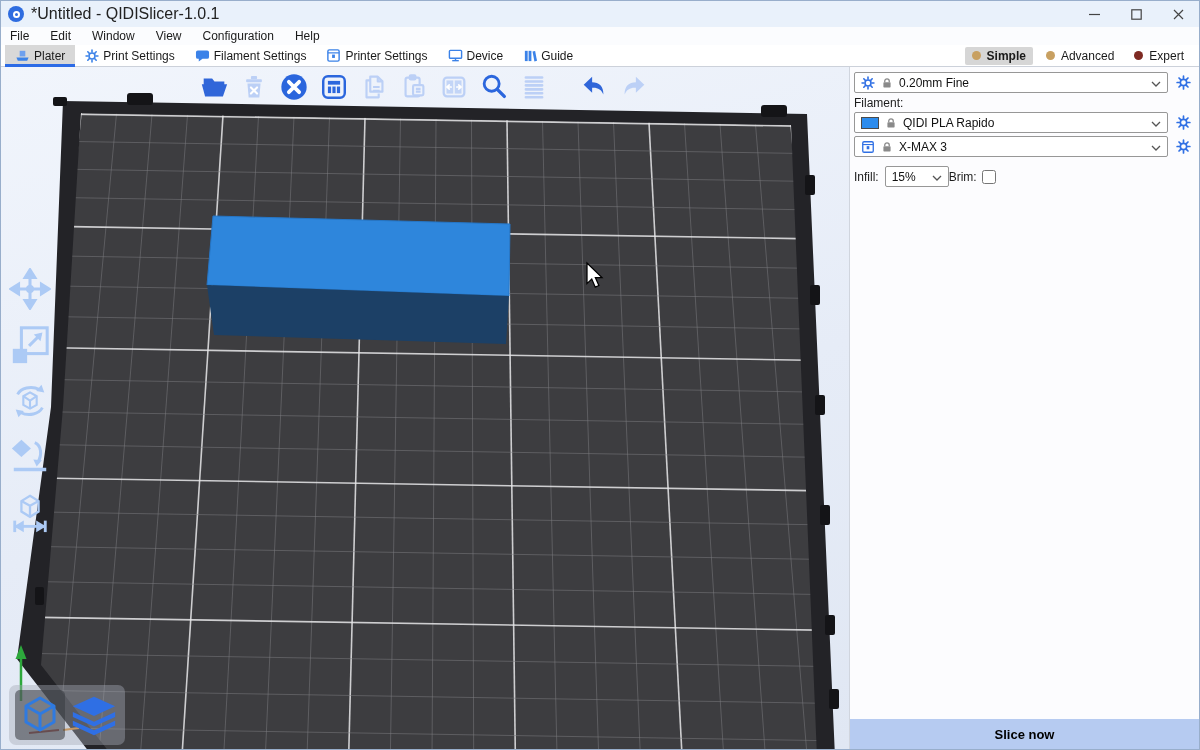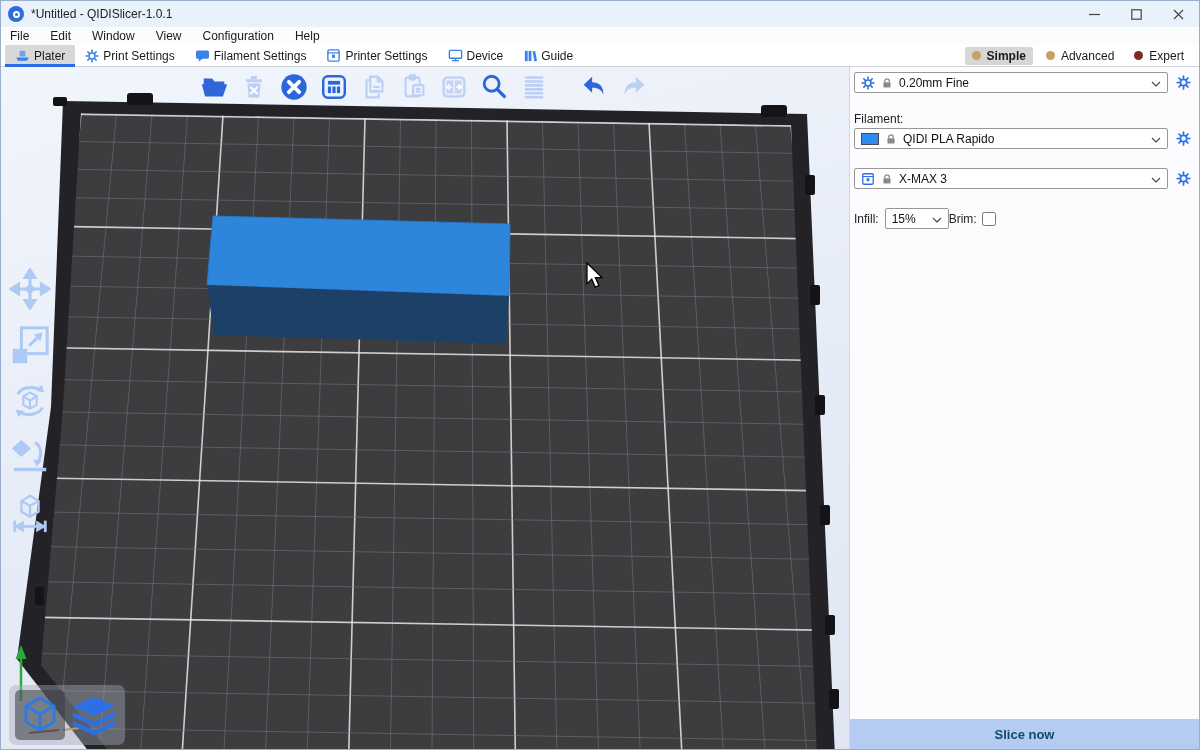--- a/index.html
+++ b/index.html
@@ -4,21 +4,21 @@
 <style>
   * { box-sizing: border-box; margin: 0; padding: 0; }
   html,body { width:1200px; height:750px; overflow:hidden; }
   body { font-family:"Liberation Sans", sans-serif; font-size:12px; color:#1a1a1a; background:#fff; }
   .window { width:1200px; height:750px; display:flex; flex-direction:column; border:1px solid #98aecb; }
 
   
   .titlebar { height:26px; background:#e9f1fb; display:flex; align-items:center; padding-left:7px; flex:0 0 auto; }
   .app-icon { width:16px; height:16px; border-radius:50%; background:#2e6ce0; display:inline-flex; align-items:center; justify-content:center; margin-right:7px; }
   .app-icon i { width:7px; height:7px; border:2px solid #fff; border-radius:50%; display:block; }
-  .title-text { font-size:12px; color:#222; }
+  .title-text { font-size:16px; color:#222; }
   .win-controls { margin-left:auto; display:flex; height:100%; }
   .win-btn { width:42px; height:100%; display:flex; align-items:center; justify-content:center; color:#444; }
   .win-btn svg { display:block; }
 
   
   .menubar { height:18px; background:#fbfcfe; display:flex; align-items:center; padding-left:9px; gap:21px; flex:0 0 auto; }
   .menu-item { font-size:12px; color:#1a1a1a; cursor:default; }
 
   
   .tabbar { height:22px; background:#ffffff; display:flex; align-items:stretch; border-bottom:1px solid #ccd1da; padding-left:4px; flex:0 0 auto; }
@@ -53,34 +53,34 @@
   
   .view-toggles { position:absolute; left:8px; bottom:4px; width:116px; height:60px; border-radius:7px;
                   background:rgba(165,170,180,0.42); display:flex; align-items:center; justify-content:space-around; padding:0 4px; }
   .vtg { width:50px; height:50px; display:flex; align-items:center; justify-content:center; border-radius:5px; }
   .vtg.active { background:rgba(55,58,64,0.55); }
 
   
   .sidebar { flex:1; background:#fcfcfe; display:flex; flex-direction:column; position:relative; }
   .sb-inner { padding:5px 6px 0 4px; }
   .sb-label { font-size:12px; color:#1c1c1c; margin:1px 0 2px 0; }
-  .preset-row { display:flex; align-items:center; gap:5px; margin-bottom:19px; }
+  .preset-row { display:flex; align-items:center; gap:5px; margin-bottom:3px; }
   .combo { flex:1; height:21px; border:1px solid #979797; border-radius:2px; background:#fff;
            display:flex; align-items:center; gap:6px; padding:0 6px; font-size:12px; color:#111; }
   .combo .chev { margin-left:auto; }
   .gear-btn { width:20px; height:20px; display:flex; align-items:center; justify-content:center; color:#2f6fe4; }
   .swatch { width:18px; height:12px; background:#2d8ced; border:1px solid #4a4a4a; flex:0 0 auto; }
   .inline-row { display:flex; align-items:center; margin-top:9px; }
   .inline-row .sb-label { margin:0; }
   .supports-combo { margin-left:6px; margin-right:14px; }
   .infill-combo { flex:0 0 64px; margin-left:6px; }
   .brim-label { margin-left:24px; }
   .brim-check { width:14px; height:14px; margin-left:5px; accent-color:#2f6fe4; }
   .slice-btn { position:absolute; left:0; right:0; bottom:0; height:30px; background:#b6cbf1; border:none;
-               font-family:"Liberation Sans",sans-serif; font-weight:bold; font-size:13px; color:#0c4a6e; cursor:pointer; }
+               font-family:"Liberation Sans",sans-serif; font-weight:bold; font-size:13px; color:#000000; cursor:pointer; }
 
   .icdef { position:absolute; width:0; height:0; overflow:hidden; }
 </style>
 </head>
 <body>
 
 <svg class="icdef" aria-hidden="true">
   <defs>
     <symbol id="sym-gear" viewBox="0 0 16 16">
       <g stroke="currentColor" stroke-width="1.8" fill="none" stroke-linecap="round">

